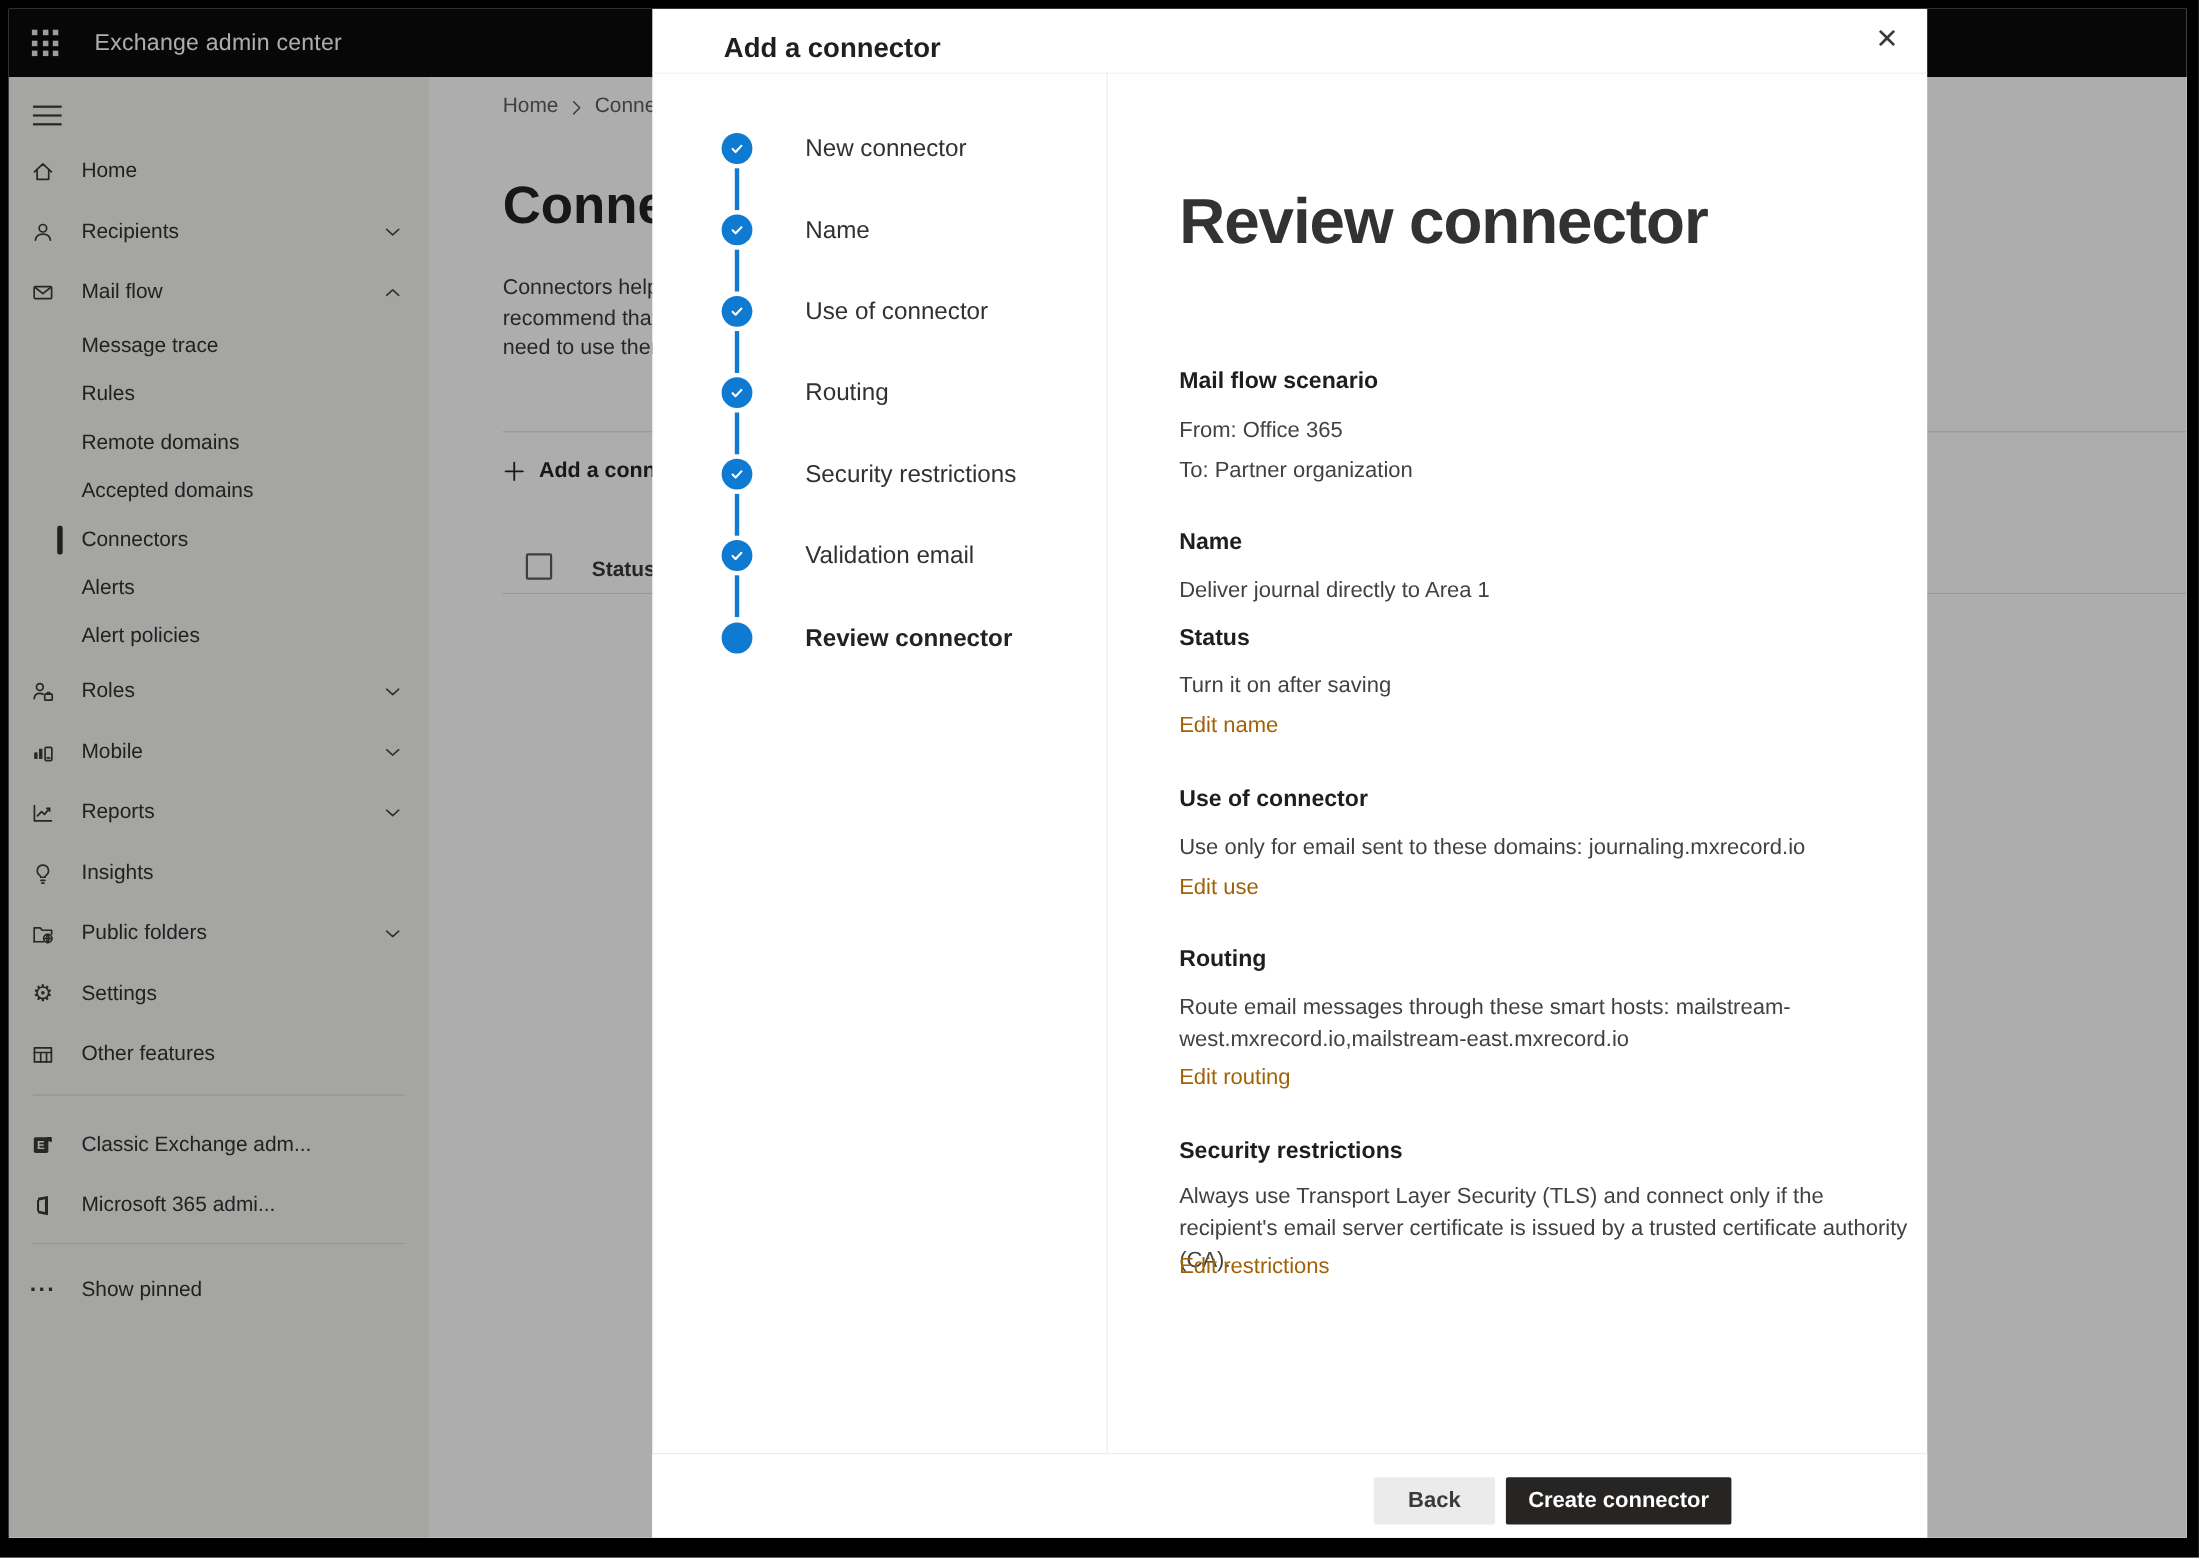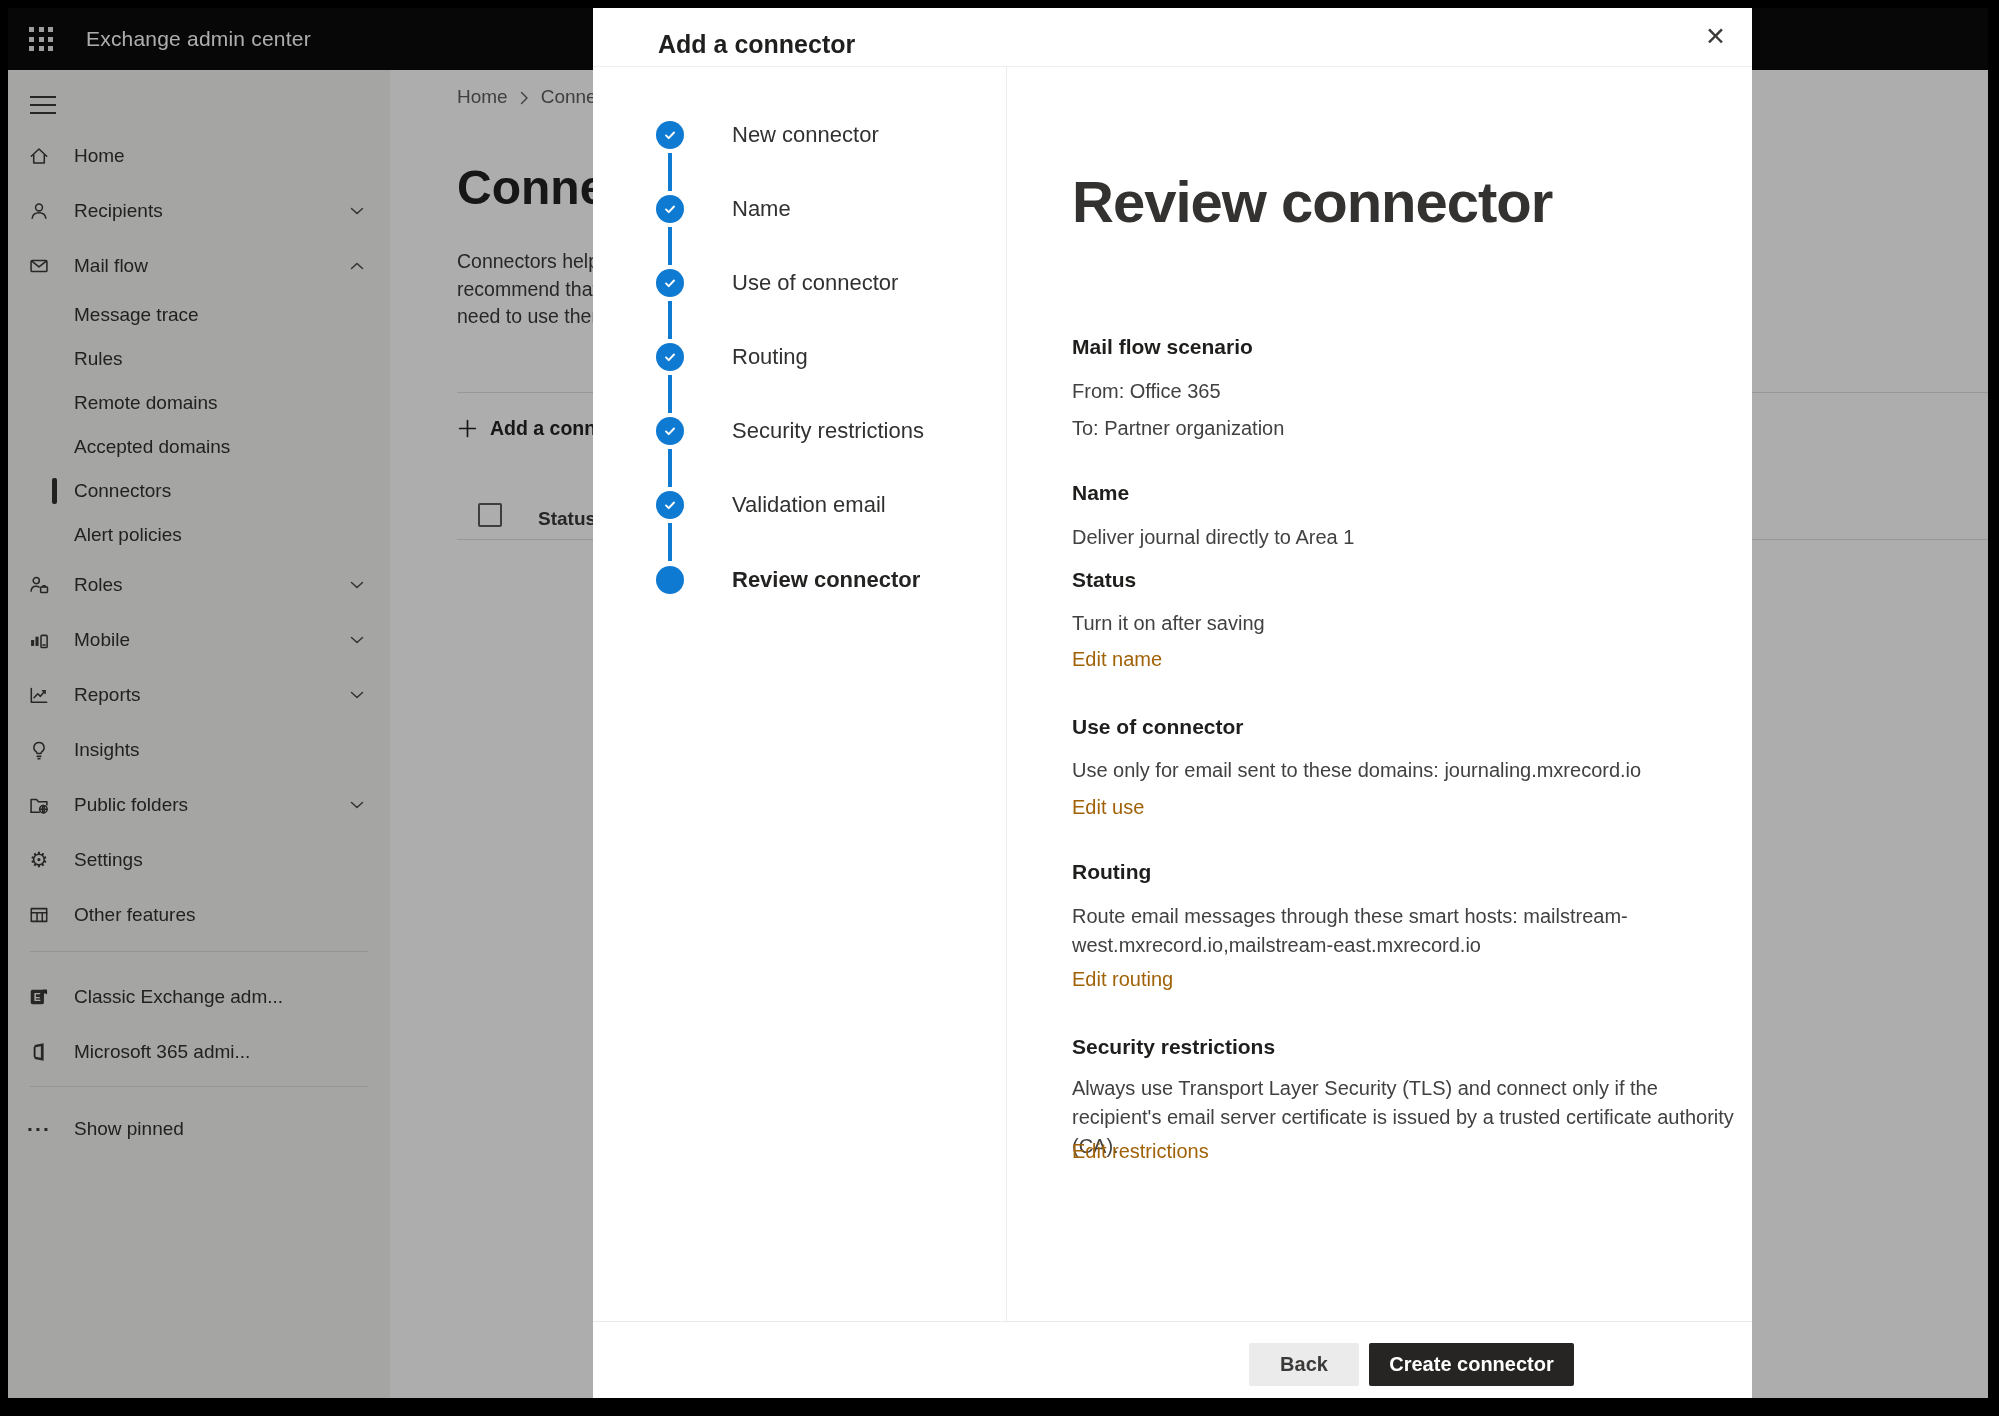--- a/index.html
+++ b/index.html
@@ -161,20 +161,23 @@
           <span>Remote domains</span>
         </div>
       <div class="nav-sub">
           <span>Accepted domains</span>
         </div>
       <div class="nav-sub">
           <span class="selbar"></span>
           <span>Connectors</span>
         </div>
       <div class="nav-sub">
+          <span>Alerts</span>
+        </div>
+      <div class="nav-sub">
           <span>Alert policies</span>
         </div>
 
       <div class="nav-item">
         <span class="nicon">
             <svg width="22" height="22" viewBox="0 0 20 20">
               <circle cx="7.5" cy="6" r="2.8"></circle>
               <path d="M2.8 15.5c.3-2.8 2.2-4.3 4.7-4.3 1 0 1.9.2 2.6.7"></path>
               <rect x="11.5" y="11.8" width="6.2" height="5" rx=".6"></rect>
               <path d="M13.6 11.8v-1.2h2v1.2"></path>

